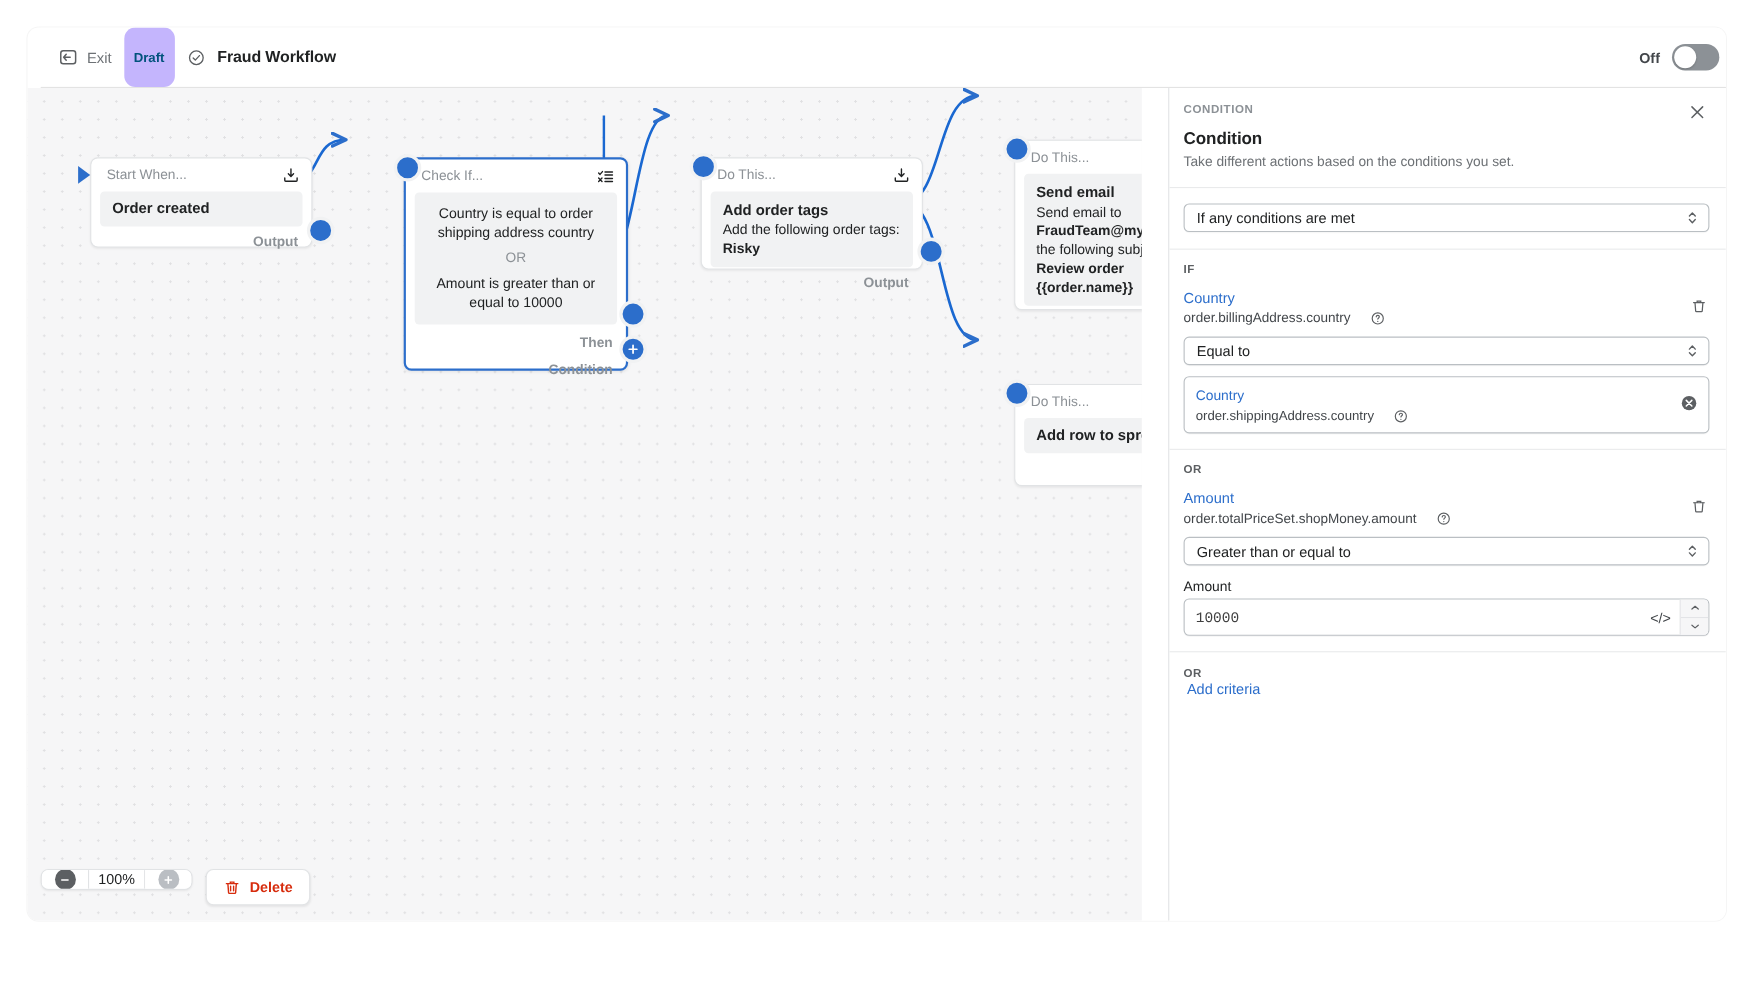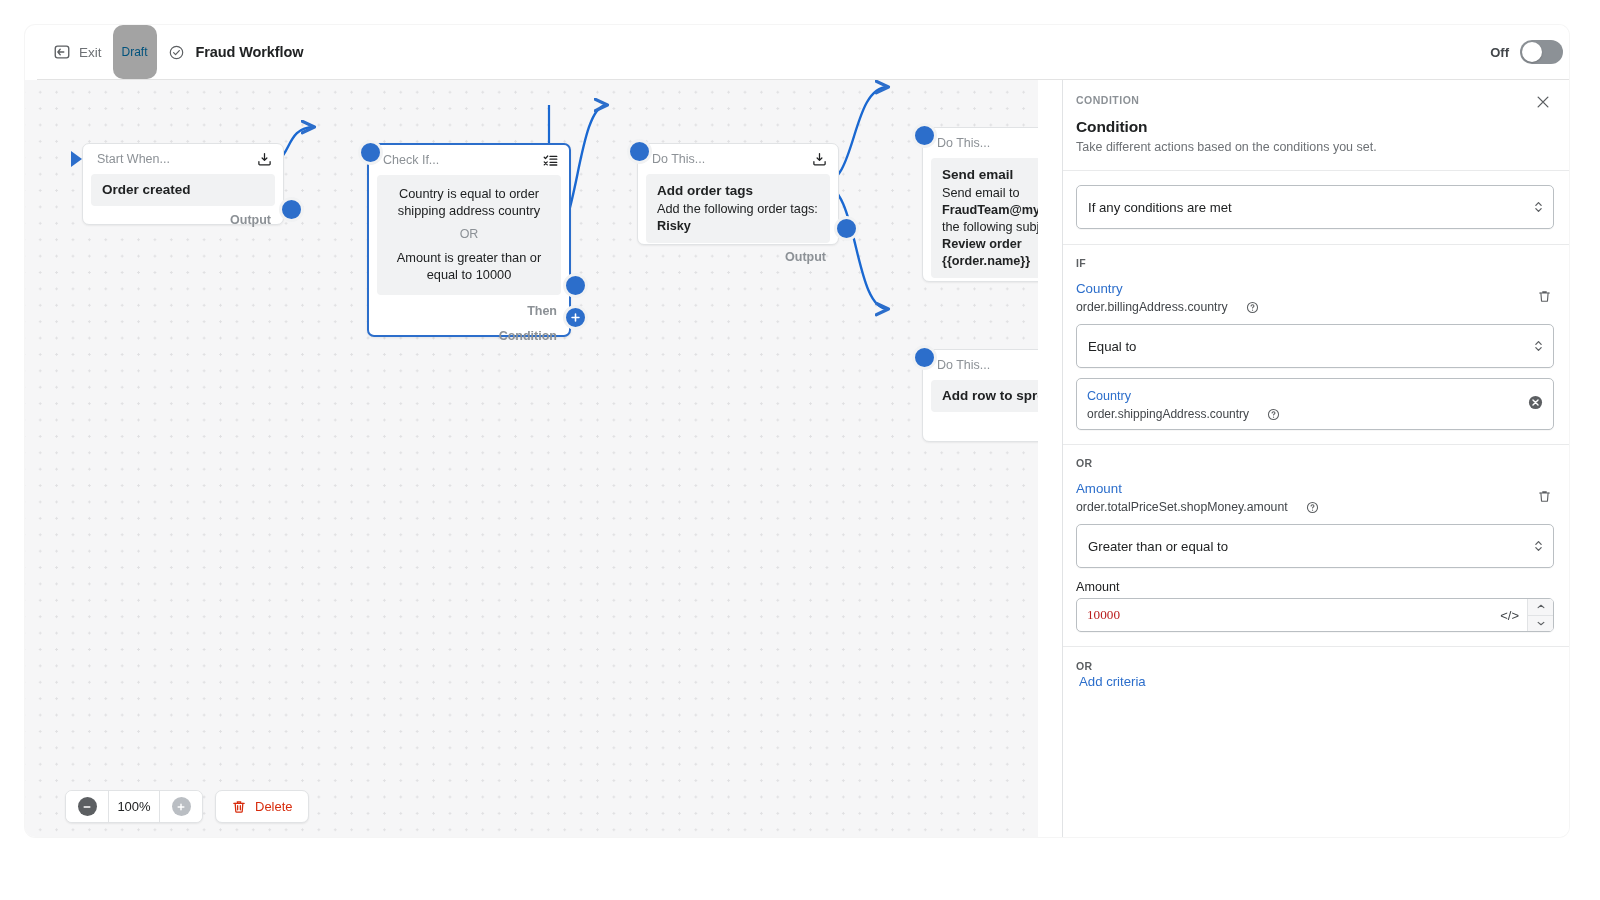--- a/index.html
+++ b/index.html
@@ -26,22 +26,22 @@
     display: flex; align-items: center;
   }
   .topbar-left { display: flex; align-items: center; gap: 11px; padding-left: 16px; }
   .exit-btn {
     display: flex; align-items: center; gap: 8px;
     background: none; border: none; cursor: pointer;
     color: #6d7175; font-size: 13.5px;
   }
   .exit-icon { display: block; width: 18px; height: 18px; }
   .badge-draft {
-    background: #a3a3a3; color: #00527c;
-    font-size: 12px; font-weight: 400;
+    background: #c4b5fd; color: #00527c;
+    font-size: 12px; font-weight: 700;
     padding: 20px 9px; border-radius: 10px;
     line-height: 14px;
   }
   .check-icon { width: 17px; height: 17px; display:block; color:#5c5f62; }
   .wf-title { font-size: 14.5px; font-weight: 700; color: #202223; letter-spacing: -0.1px; }
   .topbar-right {
     margin-left: auto; display: flex; align-items: center; gap: 11px; padding-right: 18px;
   }
   .off-label { font-size: 13px; font-weight: 600; color: #42464a; }
   .toggle {
@@ -114,41 +114,40 @@
     position: absolute; width: 0; height: 0;
     border-left: 11px solid #2c6ecb;
     border-top: 8px solid transparent;
     border-bottom: 8px solid transparent;
   }
 
   
   .zoom-bar { position: absolute; left: 12px; bottom: 14px; display: flex; gap: 12px; }
   .zoom-group {
     display: flex; align-items: center; background: #fff;
-    border: 1px solid #e1e3e5; border-radius: 7px; height: 33px;
+    border: 1px solid #e1e3e5; border-radius: 7px; height: 19px;
     box-shadow: 0 1px 2px rgba(0,0,0,0.07);
     overflow: hidden;
-    margin-left: 28px;
   }
   .zoom-group .zbtn {
     width: 42px; height: 100%; display: flex; align-items: center; justify-content: center;
     background: #fff; border: none; cursor: pointer;
   }
   .circ { width: 19px; height: 19px; border-radius: 50%; display:flex; align-items:center; justify-content:center; color:#fff; font-size:13px; line-height:0; }
   .circ.dark { background: #5c5f62; }
   .circ.light { background: #babec3; }
   .zoom-val { font-size: 13px; color: #202223; padding: 0 4px; min-width: 52px; text-align: center;
               border-left: 1px solid #e1e3e5; border-right: 1px solid #e1e3e5; height:100%;
               display:flex; align-items:center; justify-content:center; }
   .delete-group {
     display:flex; align-items:center; gap: 8px; background:#fff;
     border:1px solid #e1e3e5; border-radius:7px; height:33px; padding: 0 15px;
     box-shadow: 0 1px 2px rgba(0,0,0,0.07); cursor: pointer;
   }
-  .delete-group .dlabel { font-size: 13px; color: #d72c0d; font-weight: 400; }
+  .delete-group .dlabel { font-size: 13px; color: #d72c0d; font-weight: 700; }
   .trash-red { width: 16px; height: 16px; display:block; color:#d72c0d; }
 
   
   .panel {
     position: absolute; right: 0; top: 55px;
     width: 507px; height: 757px;
     background: #ffffff;
     border-left: 1px solid #e1e3e5;
     overflow: hidden;
   }
@@ -160,21 +159,21 @@
     position: absolute; right: 15px; top: 12px; width: 22px; height: 22px;
     background: none; border: none; cursor: pointer; color: #5c5f62;
     display: flex; align-items: center; justify-content: center;
   }
 
   .sect { padding: 12px 15px 14px 13px; border-bottom: 1px solid #e9eaeb; }
   .sect.last { border-bottom: none; }
   .lbl-small { font-size: 10.5px; letter-spacing: 0.4px; color: #5c5f62; font-weight: 700; }
 
   .select {
-    position: relative; width: 100%; height: 44px;
+    position: relative; width: 100%; height: 26px;
     border: 1px solid #babfc3; border-radius: 5px; background: #fff;
     display: flex; align-items: center; padding: 0 30px 0 11px;
     font-size: 13.2px; color: #202223; cursor: pointer;
     box-shadow: 0 1px 0 rgba(0,0,0,0.03);
   }
   .select .caret { position: absolute; right: 10px; top: 50%; transform: translateY(-50%); width: 9px; height: 16px; color: #5c5f62; }
 
   .crit-head { display: flex; align-items: flex-start; margin-top: 11px; }
   .crit-head .txt { flex: 1; }
   .crit-name { font-size: 13.3px; color: #2c6ecb; line-height: 18px; }
@@ -197,21 +196,21 @@
   }
 
   .field-label { font-size: 12.6px; color: #202223; margin-top: 12px; margin-bottom: 4px; }
   .numfield {
     display: flex; align-items: stretch; height: 34px;
     border: 1px solid #babfc3; border-radius: 5px; background: #fff; overflow: hidden;
     box-shadow: 0 1px 0 rgba(0,0,0,0.03);
   }
   .numfield input {
     flex: 1; border: none; outline: none; padding: 0 10px;
-    font-size: 13.2px; color: #b91c1c; font-family: Liberation Serif, serif; background: transparent;
+    font-size: 13.2px; color: #404040; font-family: Liberation Mono, monospace; background: transparent;
   }
   .code-ic { display: flex; align-items: center; padding: 0 8px; color: #42464a; font-size: 13px; cursor: pointer; }
   .spin {
     width: 26px; display: flex; flex-direction: column;
     border-left: 1px solid #e1e3e5; background: #f6f6f7;
   }
   .spin button {
     flex: 1; border: none; background: #f6f6f7; cursor: pointer;
     display: flex; align-items: center; justify-content: center; color: #5c5f62; font-size: 8px; padding:0;
   }

